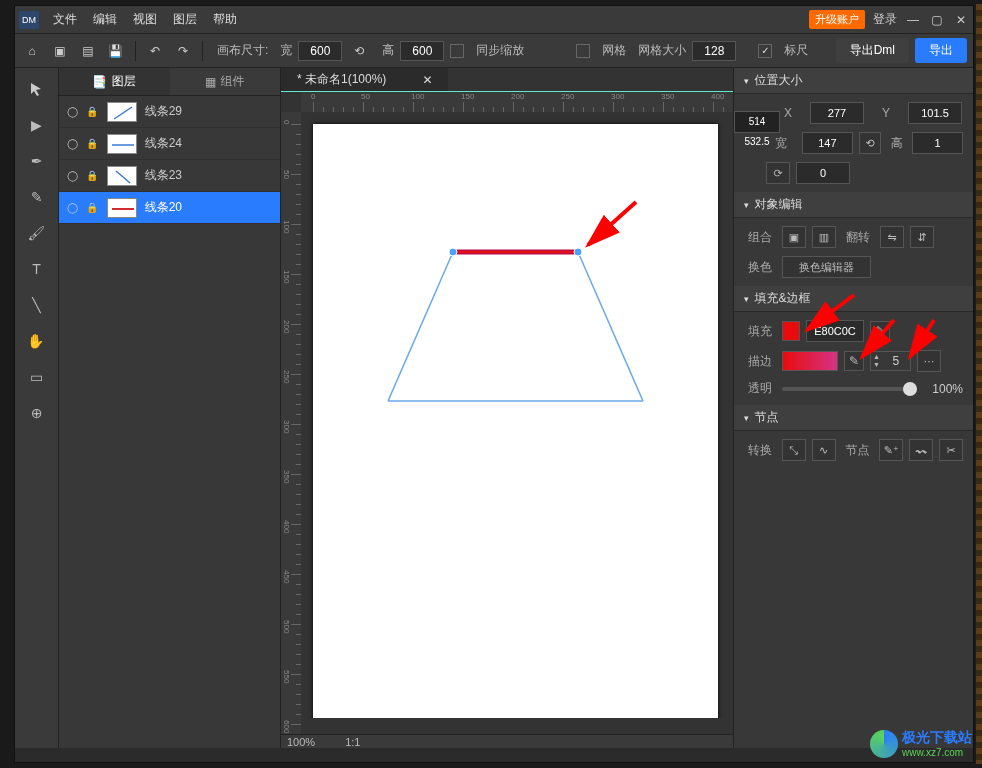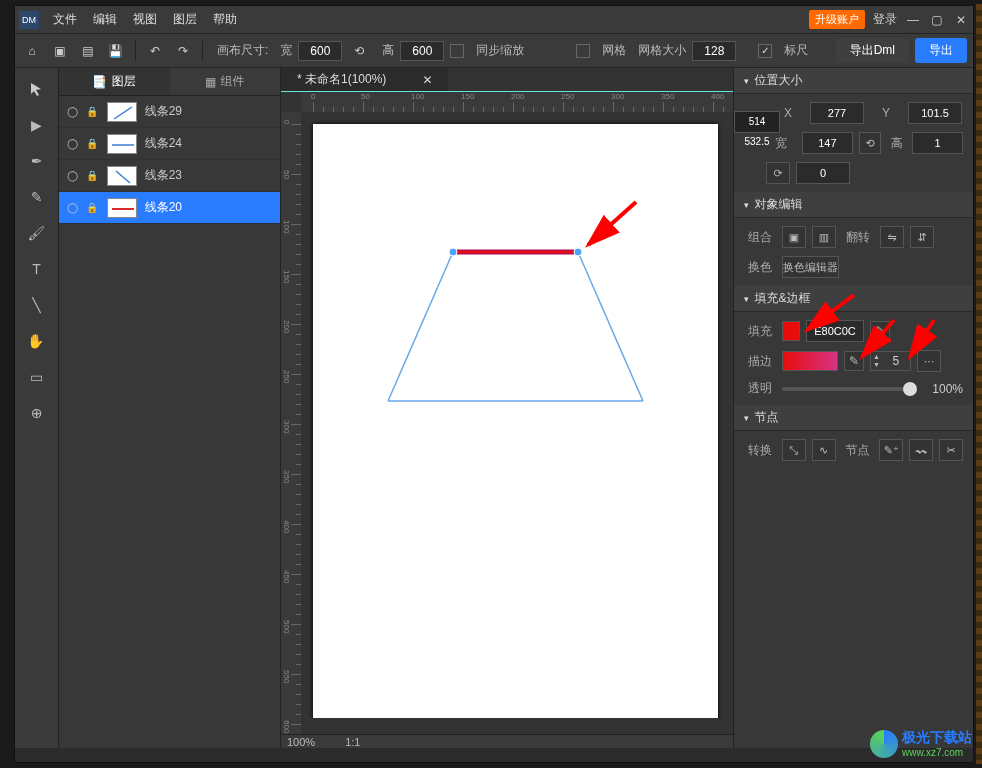--- a/index.html
+++ b/index.html
@@ -389,21 +389,21 @@
         <div class="row">
           <span class="prop-lbl">组合</span>
           <span class="icon-btn">▣</span>
           <span class="icon-btn">▥</span>
           <span class="prop-lbl">翻转</span>
           <span class="icon-btn">⇋</span>
           <span class="icon-btn">⇵</span>
         </div>
         <div class="row">
           <span class="prop-lbl">换色</span>
-          <span class="icon-btn" style="width:auto;padding:0 0">换色编辑器</span>
+          <span class="icon-btn" style="width:auto;padding:0 16px">换色编辑器</span>
         </div>
       </div>
 
       <div class="section-hdr">
         <span class="arrow">▾</span>
         <span>填充&amp;边框</span>
       </div>
       <div class="section-body" style="position:relative">
         <div class="row">
           <span class="prop-lbl">填充</span>

